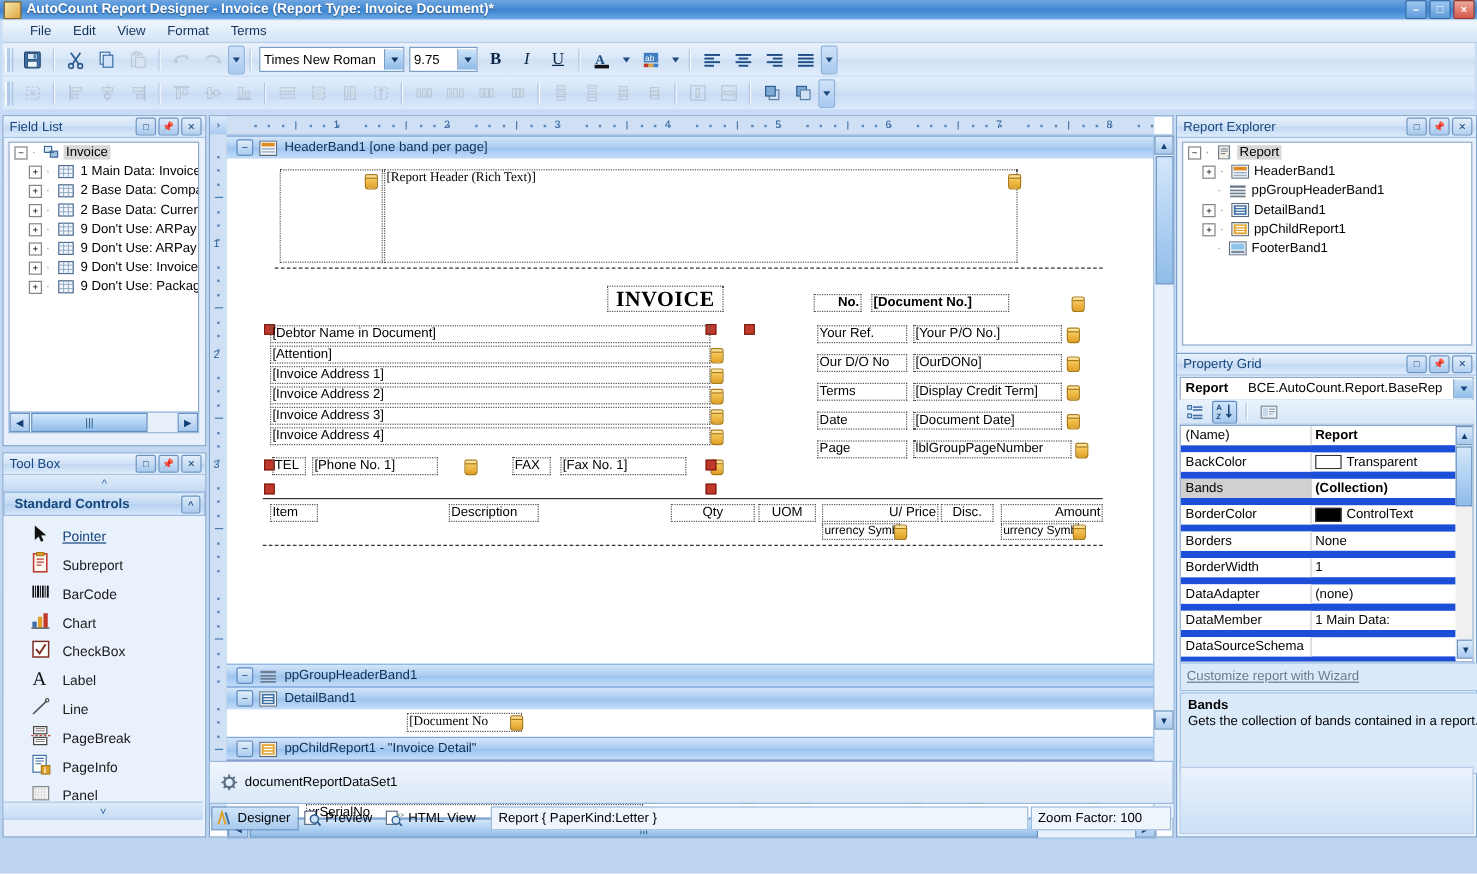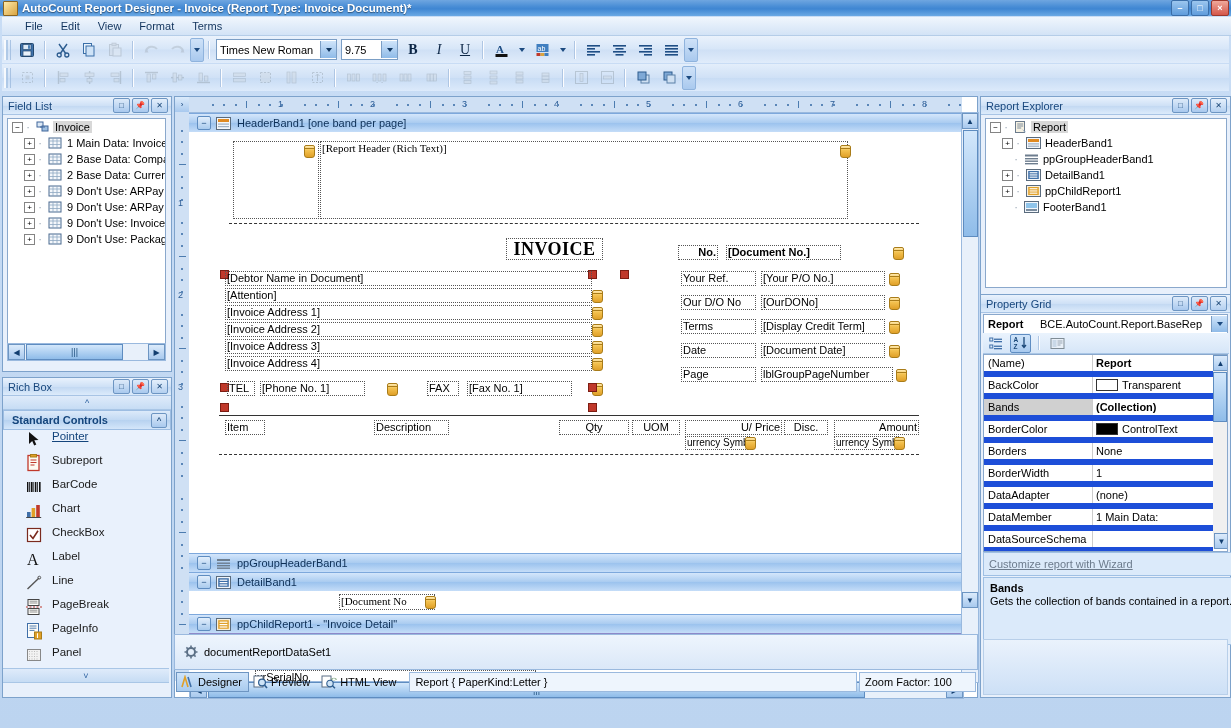--- a/index.html
+++ b/index.html
@@ -88,21 +88,21 @@
   .tbxhdr{height:13px;background:linear-gradient(to bottom,#dfebfa,#c6dcf4);
     border-bottom:1px solid #a9c6e6;display:flex;align-items:center;justify-content:center;
     color:#2a5f9e;font-size:9px;}
   .tbxgroup{height:18px;background:linear-gradient(to bottom,#dceafa 0%,#c2d9f3 50%,#b7d2f0 52%,#d4e6fa 100%);
     border:1px solid #9dbde2;display:flex;align-items:center;padding-left:8px;
     color:#14457c;font-weight:bold;font-size:11px;}
   .tbxgroup .chev{margin-left:auto;margin-right:3px;width:14px;height:13px;
     border:1px solid #6d95c2;border-radius:2px;background:linear-gradient(to bottom,#ddeaf9,#a9c9ee);
     display:flex;align-items:center;justify-content:center;font-size:8px;color:#1b4878;}
   .tbxlist{background:#e9f1fc;}
-  .tbxitem{height:24px;display:flex;align-items:flex-start;padding-left:22px;font-size:11.5px;color:#1a1a1a;}
+  .tbxitem{height:24px;display:flex;align-items:flex-end;padding-left:22px;font-size:11.5px;color:#1a1a1a;}
   .tbxitem .ii{width:18px;height:18px;margin-right:9px;flex:none;display:flex;align-items:center;justify-content:center;}
   .tbxitem.first .lab{text-decoration:underline;color:#14457c;}
   .ruler-h{position:absolute;height:15px;background:#cfe0f4;border-bottom:1px solid #9ab9de;
     font-size:9px;color:#2a5990;overflow:hidden;}
   .ruler-v{position:absolute;width:14px;background:#cfe0f4;border-right:1px solid #9ab9de;
     font-size:9px;color:#2a5990;overflow:hidden;}
   .rtick{position:absolute;font-size:9px;color:#2b5c96;}
   .rdot{position:absolute;width:2px;height:2px;background:#5a86b8;}
   .rmid{position:absolute;width:1px;height:6px;background:#4c7cb0;}
 
@@ -591,21 +591,21 @@
     </div>
     <div class="scrollh" style="left:4px;top:246px;width:157px;height:16px;">
       <span class="sarrow">◀</span>
       <span class="sthumb" style="width:95px;margin-left:1px;">|||</span>
       <span class="sarrow" style="margin-left:auto;">▶</span>
     </div>
   </div>
 
   <div class="panel" style="left:2px;top:377px;width:168px;height:319px;">
     <div class="panelhead">
-      <span>Rich Box</span>
+      <span>Tool Box</span>
       <span class="pbtns">
         <span class="pbtn">□</span>
         <span class="pbtn">📌</span>
         <span class="pbtn x">✕</span>
       </span>
     </div>
     <div class="tbxhdr">^</div>
     <div class="tbxgroup">
       <span>Standard Controls</span>
       <span class="chev">^</span>

